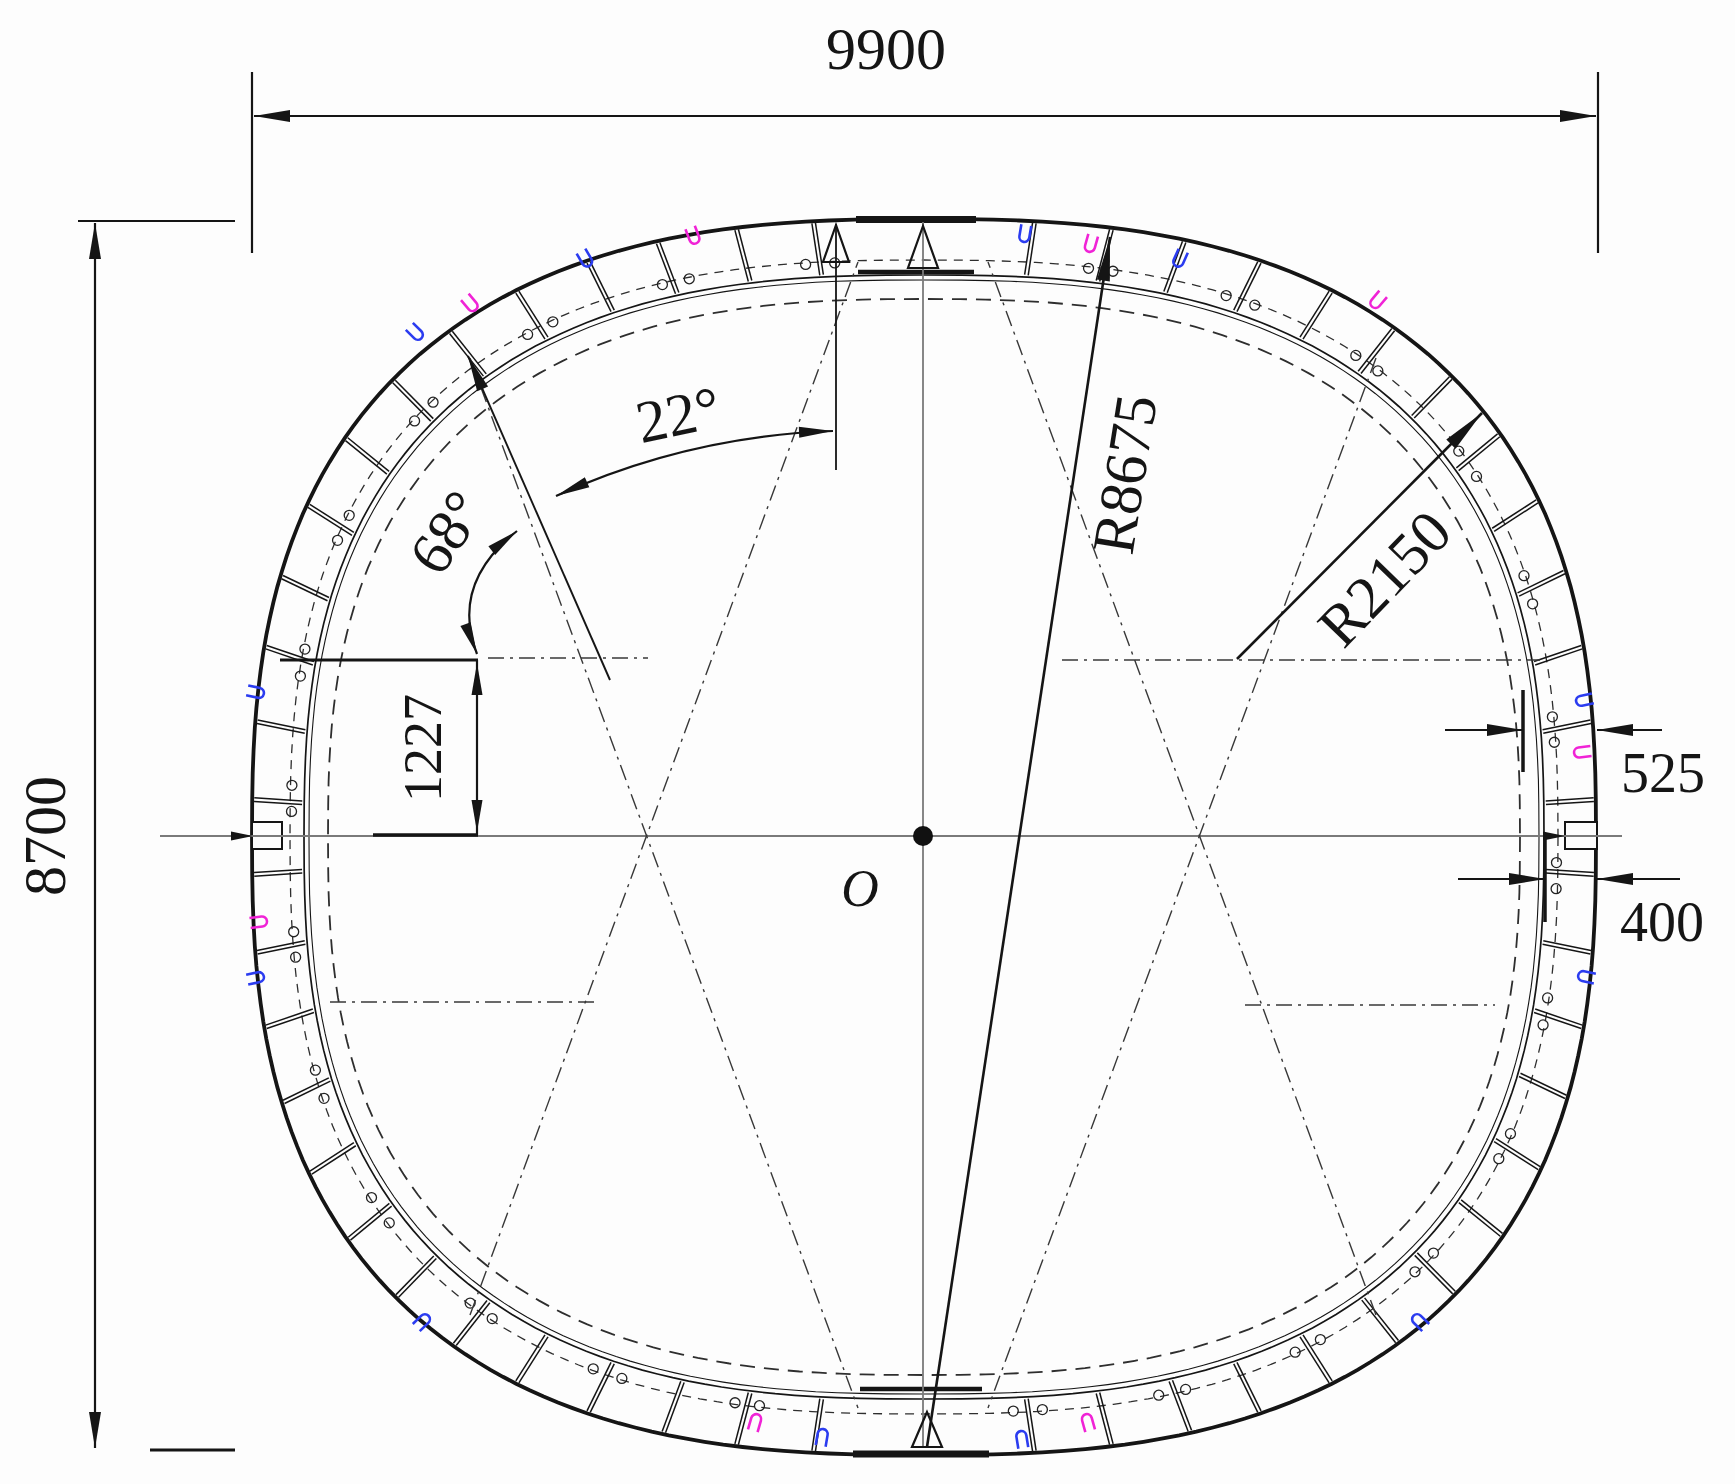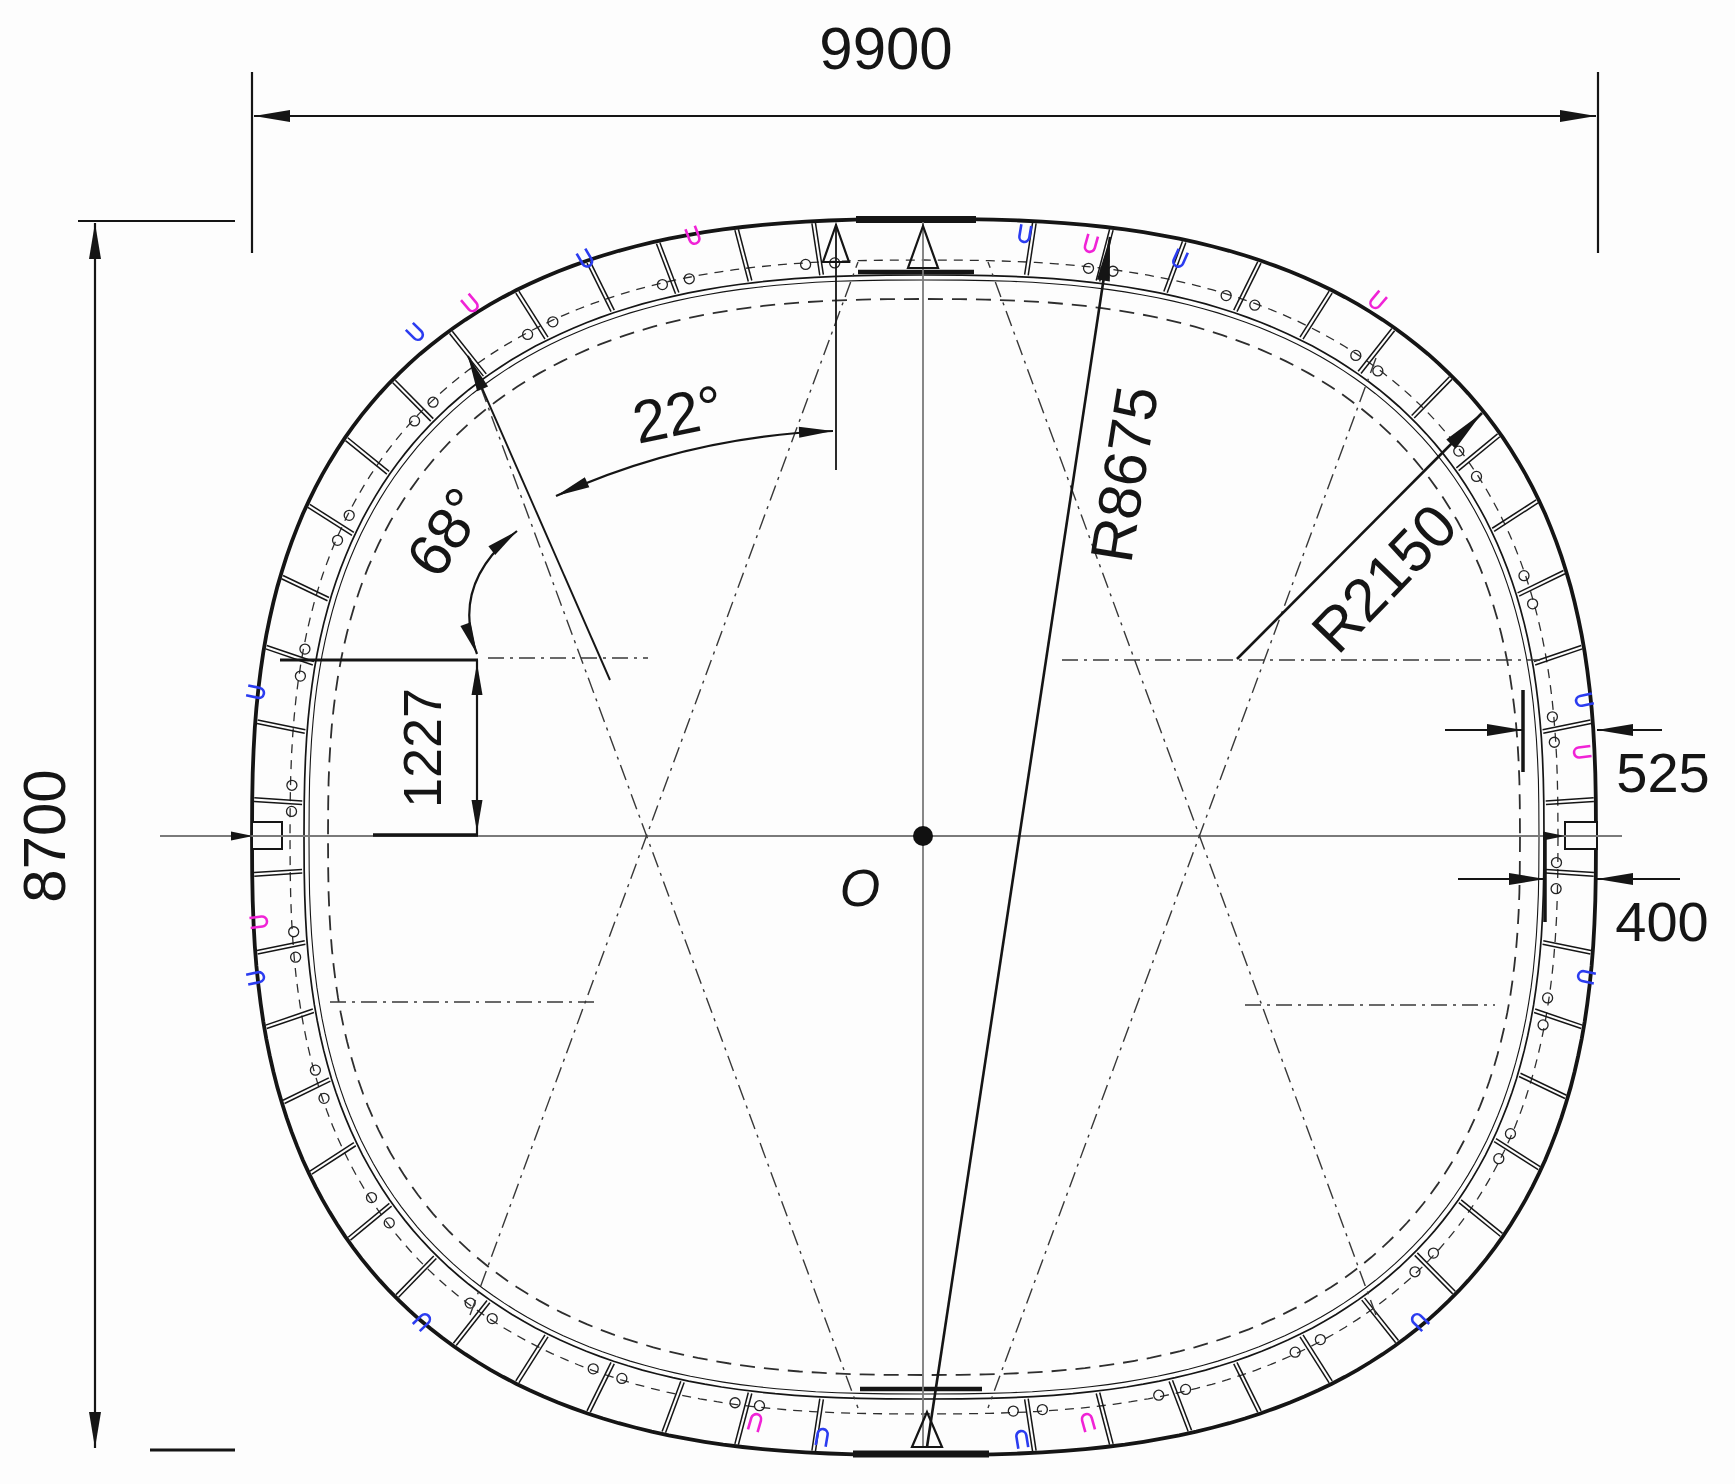--- a/index.html
+++ b/index.html
@@ -1,17 +1,17 @@
 <!DOCTYPE html>
 <html><head>
 <meta charset="utf-8">
 <style>
   html,body{margin:0;padding:0;background:#ffffff;}
   #stage{position:relative;width:1735px;height:1484px;background:#fdfdfd;overflow:hidden;
-         font-family:Liberation Sans, sans-serif;text-align:center;}
+         font-family:Liberation Serif, serif;text-align:center;}
   svg{position:absolute;left:0;top:0;}
   text{fill:#151515;}
   .dimtxt{font-size:60px;}
   .dimtxt-sm{font-size:54px;}
   .dimtxt-md{font-size:56px;}
   .origin{font-size:52px;font-style:italic;}
 </style>
 </head>
 <body>
 

